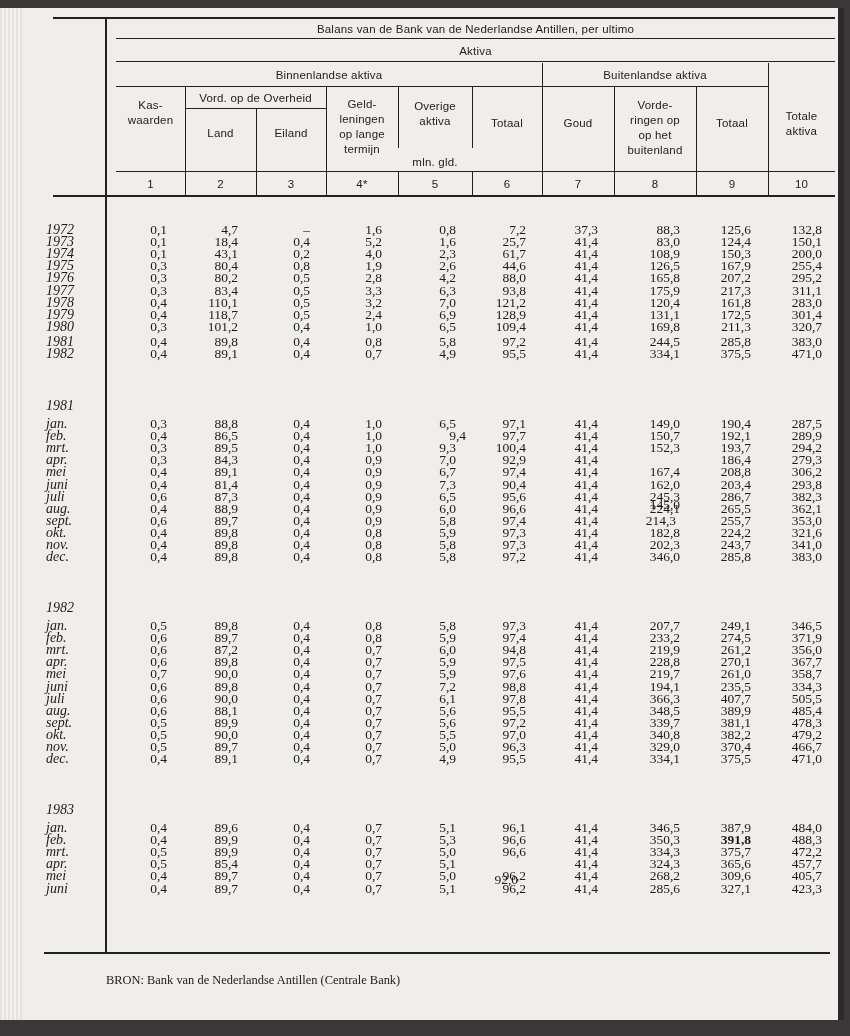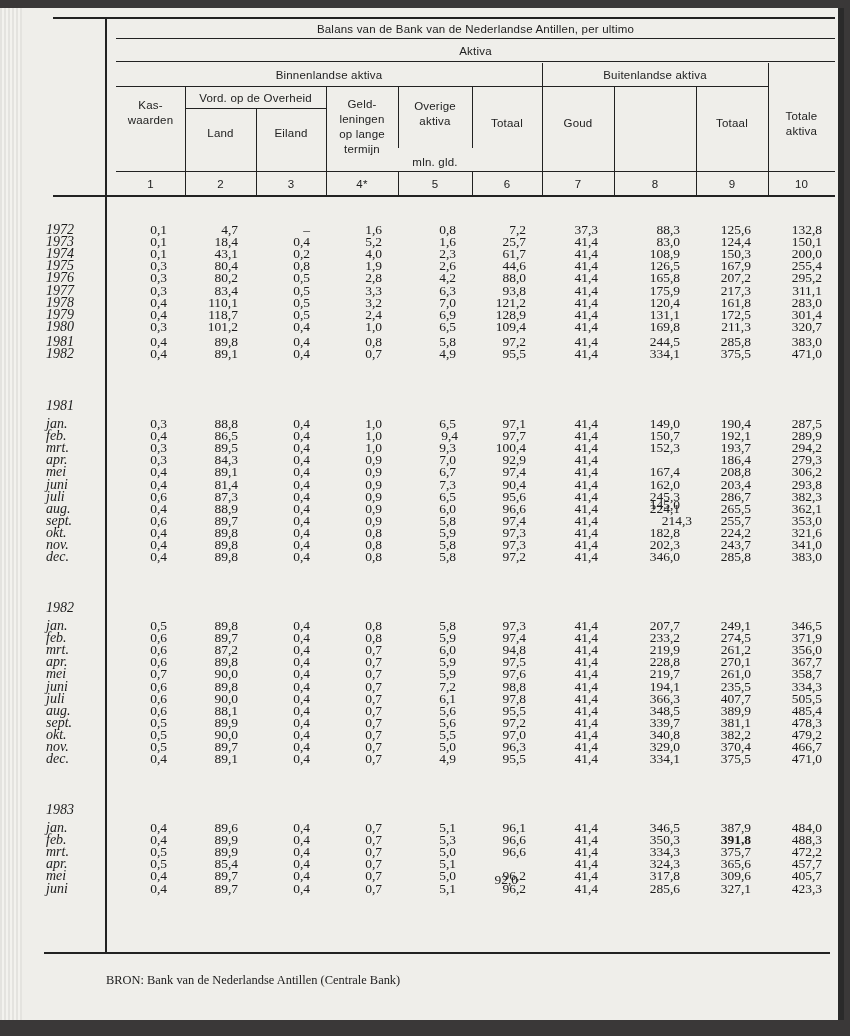--- a/index.html
+++ b/index.html
@@ -66,20 +66,24 @@
   <div class="hcell hdr" style="left:185px;top:110px;width:71px;height:30px;">Land</div>
   <div class="hcell hdr" style="left:256px;top:110px;width:70px;height:30px;">Eiland</div>
   <div class="hcell hdr" style="left:326px;top:86px;width:72px;height:66px;white-space:pre-line;">Geld-
 leningen
 op lange
 termijn</div>
   <div class="hcell hdr" style="left:398px;top:86px;width:74px;height:40px;white-space:pre-line;">Overige
 aktiva</div>
   <div class="hcell hdr" style="left:472px;top:100px;width:70px;height:30px;">Totaal</div>
   <div class="hcell hdr" style="left:542px;top:100px;width:72px;height:30px;">Goud</div>
+  <div class="hcell hdr" style="left:614px;top:88px;width:82px;height:64px;white-space:pre-line;">Vorde-
+ringen op
+op het
+buitenland</div>
   <div class="hcell hdr" style="left:696px;top:100px;width:72px;height:30px;">Totaal</div>
   <div class="hcell hdr" style="left:768px;top:96px;width:67px;height:40px;white-space:pre-line;">Totale
 aktiva</div>
   <div class="hcell hdr" style="left:398px;top:146px;width:74px;height:16px;">mln. gld.</div>
 
   <div class="hcell hdr" style="left:116px;top:165px;width:69px;height:22px;">1</div>
   <div class="hcell hdr" style="left:185px;top:165px;width:71px;height:22px;">2</div>
   <div class="hcell hdr" style="left:256px;top:165px;width:70px;height:22px;">3</div>
   <div class="hcell hdr" style="left:326px;top:165px;width:72px;height:22px;">4*</div>
   <div class="hcell hdr" style="left:398px;top:165px;width:74px;height:22px;">5</div>
@@ -248,21 +252,21 @@
         <span class="num" style="right: 158px;">149,0</span>
         <span class="num" style="right: 87px;">190,4</span>
         <span class="num" style="right: 16px;">287,5</span>
       </div>
       <div class="row" style="top: 422.1px;">
         <span class="lbl">feb.</span>
         <span class="num" style="right: 671px;">0,4</span>
         <span class="num" style="right: 600px;">86,5</span>
         <span class="num" style="right: 528px;">0,4</span>
         <span class="num" style="right: 456px;">1,0</span>
-        <span class="num" style="right: 380px;">9,4</span>
+        <span class="num" style="right: 372px;">9,4</span>
         <span class="num" style="right: 312px;">97,7</span>
         <span class="num" style="right: 240px;">41,4</span>
         <span class="num" style="right: 158px;">150,7</span>
         <span class="num" style="right: 87px;">192,1</span>
         <span class="num" style="right: 16px;">289,9</span>
       </div>
       <div class="row" style="top: 434.2px;">
         <span class="lbl">mrt.</span>
         <span class="num" style="right: 671px;">0,3</span>
         <span class="num" style="right: 600px;">89,5</span>
@@ -342,21 +346,21 @@
       </div>
       <div class="row" style="top: 506.8px;">
         <span class="lbl">sept.</span>
         <span class="num" style="right: 671px;">0,6</span>
         <span class="num" style="right: 600px;">89,7</span>
         <span class="num" style="right: 528px;">0,4</span>
         <span class="num" style="right: 456px;">0,9</span>
         <span class="num" style="right: 382px;">5,8</span>
         <span class="num" style="right: 312px;">97,4</span>
         <span class="num" style="right: 240px;">41,4</span>
-        <span class="num" style="right: 146px;">214,3</span>
+        <span class="num" style="right: 162px;">214,3</span>
         <span class="num" style="right: 87px;">255,7</span>
         <span class="num" style="right: 16px;">353,0</span>
       </div>
       <div class="row" style="top: 518.9px;">
         <span class="lbl">okt.</span>
         <span class="num" style="right: 671px;">0,4</span>
         <span class="num" style="right: 600px;">89,8</span>
         <span class="num" style="right: 528px;">0,4</span>
         <span class="num" style="right: 456px;">0,8</span>
         <span class="num" style="right: 382px;">5,9</span>
@@ -608,21 +612,21 @@
       </div>
       <div class="row" style="top: 862.4px;">
         <span class="lbl">mei</span>
         <span class="num" style="right: 671px;">0,4</span>
         <span class="num" style="right: 600px;">89,7</span>
         <span class="num" style="right: 528px;">0,4</span>
         <span class="num" style="right: 456px;">0,7</span>
         <span class="num" style="right: 382px;">5,0</span>
         <span class="num" style="right: 312px;">96,2</span>
         <span class="num" style="right: 240px;">41,4</span>
-        <span class="num" style="right: 158px;">317,8</span>
+        <span class="num" style="right: 158px;">268,2</span>
         <span class="num" style="right: 87px;">309,6</span>
         <span class="num" style="right: 16px;">405,7</span>
       </div>
       <div class="row" style="top: 874.5px;">
         <span class="lbl">juni</span>
         <span class="num" style="right: 671px;">0,4</span>
         <span class="num" style="right: 600px;">89,7</span>
         <span class="num" style="right: 528px;">0,4</span>
         <span class="num" style="right: 456px;">0,7</span>
         <span class="num" style="right: 382px;">5,1</span>

